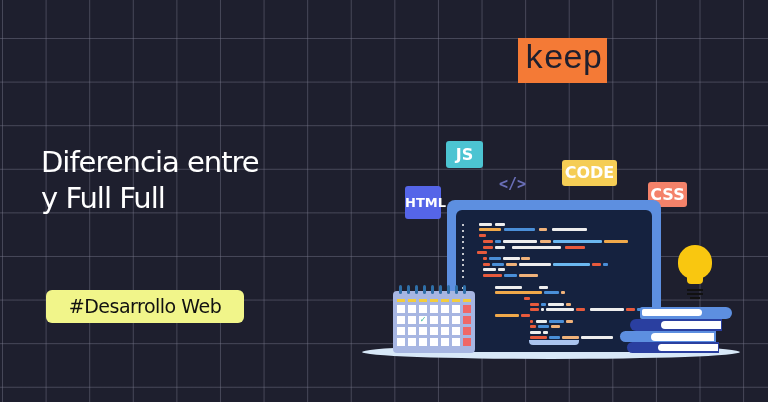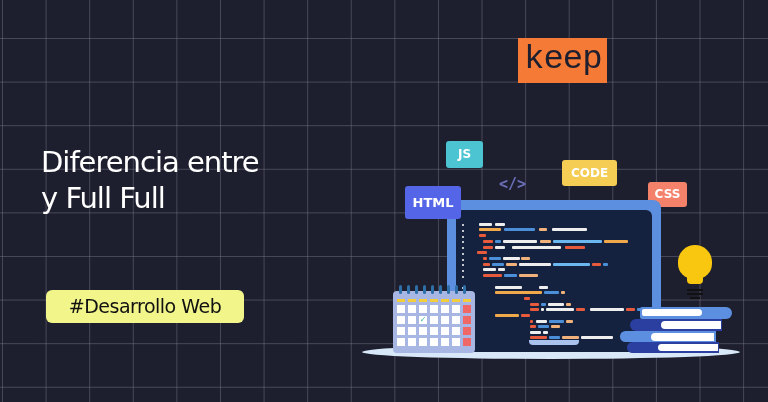--- a/index.html
+++ b/index.html
@@ -30,21 +30,21 @@
   }
   .title div { white-space:nowrap; }
   .tag {
     position:absolute; left:46px; top:290px; width:198px; height:33px;
     background:#f1f58a; border-radius:6px; color:#111;
     font-family:"DejaVu Sans", sans-serif; font-size:19px; line-height:33px;
     text-align:center; letter-spacing:-0.5px;
   }
   .badge {
     position:absolute; color:#fff; font-weight:bold;
-    font-family:"DejaVu Sans", sans-serif; font-size:12px; text-align:center;
+    font-family:"DejaVu Sans", sans-serif; font-size:16px; text-align:center;
     border-radius:3px;
   }
   .codeicon { position:absolute; left:499px; top:175px; color:#6a6fb8; font-weight:bold; font-size:15px; font-family:"DejaVu Sans Mono", monospace; }
   .ellipse { position:absolute; left:362px; top:345px; width:378px; height:14px; border-radius:50%; background:#d8e8f8; }
   .laptop { position:absolute; left:447px; top:200px; width:214px; height:152px; background:#5d8fe0; border-radius:8px 8px 0 0; }
   .screen { position:absolute; left:456px; top:210px; width:196px; height:132px; background:#15223f; border-radius:6px 6px 0 0; overflow:hidden; }
   .laptop-base { position:absolute; left:447px; top:342px; width:214px; height:10px; background:#15223f; }
   .notch { position:absolute; left:529px; top:340px; width:50px; height:5px; background:#a9c3ee; border-radius:0 0 4px 4px; }
   .line { position:absolute; height:3px; border-radius:1px; }
   .calendar { position:absolute; left:393px; top:291px; width:82px; height:62px; background:#a7b6e2; border-radius:4px; }
@@ -160,21 +160,21 @@
   <div class="line" style="left:74px;top:121px;width:11px;background:#eee"></div>
   <div class="line" style="left:87px;top:121px;width:5px;background:#eee"></div>
   <div class="line" style="left:74px;top:126px;width:17px;background:#e85a3c"></div>
   <div class="line" style="left:93px;top:126px;width:11px;background:#4a8fd8"></div>
   <div class="line" style="left:106px;top:126px;width:17px;background:#f0b27a"></div>
   <div class="line" style="left:125px;top:126px;width:32px;background:#eee"></div>
 </div>
 <div class="laptop-base"></div>
 <div class="notch"></div>
 
-<div class="badge" style="left:405px;top:186px;width:56px;height:33px;line-height:33px;background:#5565e8;font-size:13px;">HTML</div>
+<div class="badge" style="left:405px;top:186px;width:36px;height:33px;line-height:33px;background:#5565e8;font-size:13px;">HTML</div>
 
 <div class="calendar">
   <div class="cal-ring" style="left:6px"></div>
     <div class="cal-ring" style="left:14px"></div>
   <div class="cal-ring" style="left:22px"></div>
     <div class="cal-ring" style="left:30px"></div>
   <div class="cal-ring" style="left:38px"></div>
     <div class="cal-ring" style="left:46px"></div>
   <div class="cal-ring" style="left:54px"></div>
     <div class="cal-ring" style="left:62px"></div>

